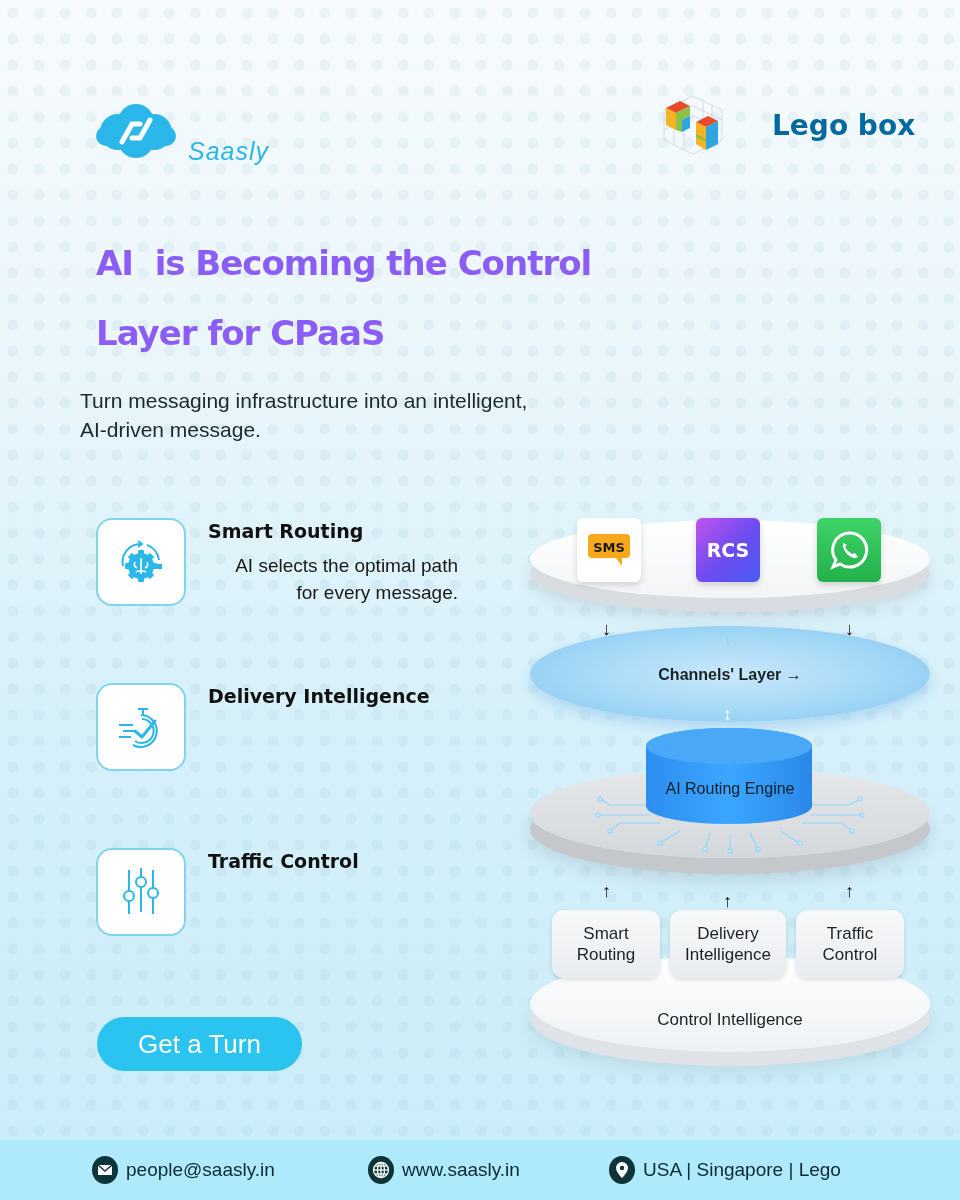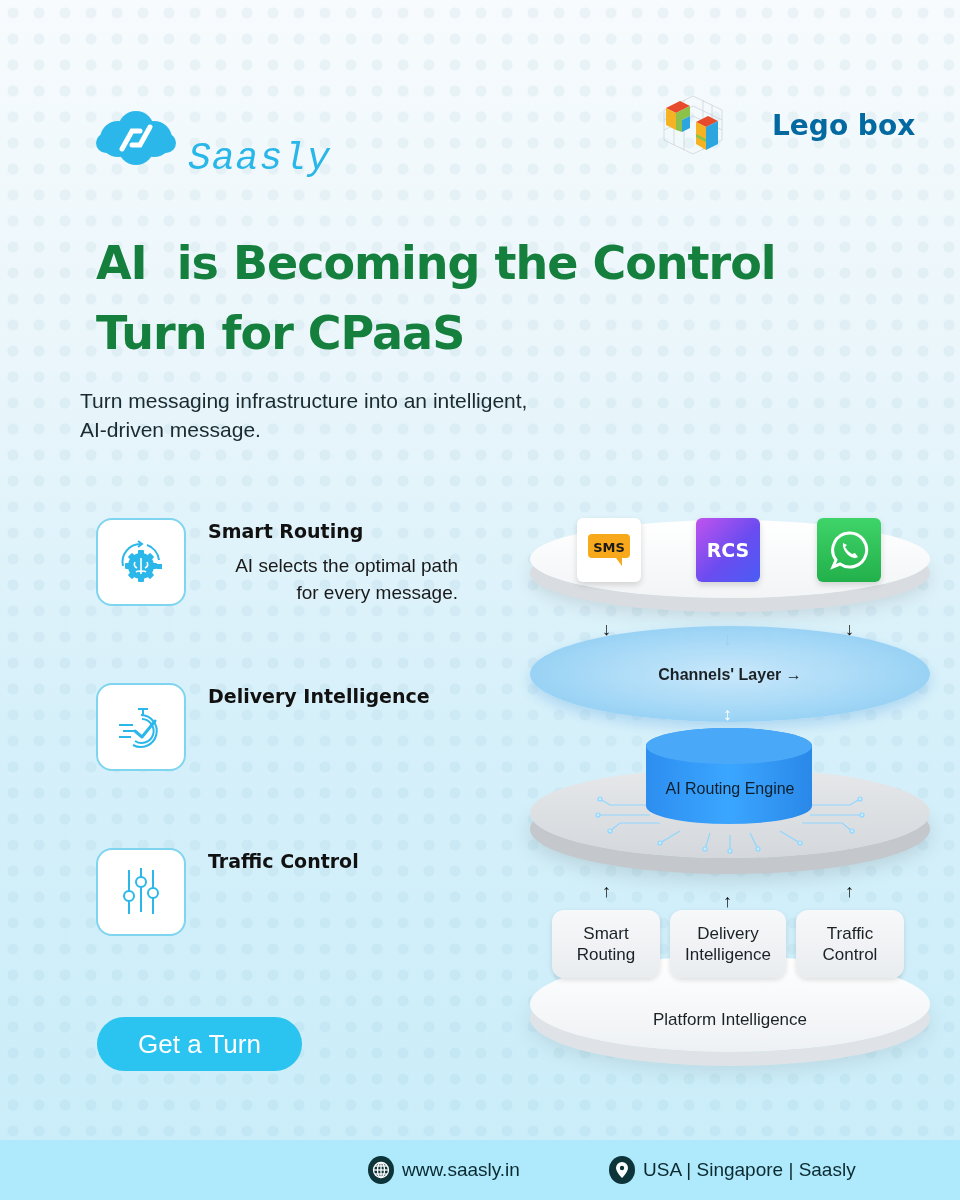--- a/index.html
+++ b/index.html
@@ -13,31 +13,31 @@
     .dots {
       position: absolute; inset: 0 0 60px 0;
       background-image: radial-gradient(circle, rgba(120,170,190,0.10) 5px, transparent 6px);
       background-size: 26px 26px;
       pointer-events: none;
     }
     
     .logo-saasly { position: absolute; left: 96px; top: 96px; display: flex; align-items: center; gap: 12px; }
     .cloud { width: 80px; height: 58px; position: relative; }
     .saasly-word {
-      font-family: Liberation Mono, monospace; font-style: italic; font-size: 38px;
+      font-family: Liberation Sans, sans-serif; font-style: italic; font-size: 25px;
       color: #29b6e8; letter-spacing: 1px; margin-top: 41px;
     }
     .logo-lego { position: absolute; left: 660px; top: 92px; display: flex; align-items: center; gap: 8px; }
     .lego-word { font-family: "DejaVu Sans", sans-serif; font-weight: bold; font-size: 28px; color: #0369a1; margin-left: 38px; }
 
     
     .title {
       position: absolute; left: 96px; top: 228px; width: 760px;
       font-family: "DejaVu Sans", sans-serif; font-weight: bold;
-      font-size: 46px; line-height: 70px; color: #15803d; letter-spacing: -1px;
+      font-size: 34px; line-height: 70px; color: #8b5cf6; letter-spacing: -1px;
     }
     .subtitle {
       position: absolute; left: 80px; top: 386px; width: 600px;
       font-size: 21px; line-height: 29px; color: #1a2a2d;
     }
 
     
     .feature { position: absolute; left: 96px; display: flex; gap: 22px; }
     .feature .icon-box {
       width: 90px; height: 88px; border: 2px solid #7fd4ef; border-radius: 16px; background: #fff;
@@ -152,21 +152,21 @@
     <path d="M36 30 L48 24 L58 29 L46 35 Z" fill="#e84a2c"></path>
     <path d="M36 30 L46 35 L46 58 L36 52 Z" fill="#f5b324"></path>
     <path d="M46 35 L58 29 L58 52 L46 58 Z" fill="#2da6e0"></path>
     <path d="M36 42 L46 47 L46 50 L36 45 Z" fill="#8cc24a"></path>
   </svg>
   <span class="lego-word">Lego box</span>
 </div>
 
 <div class="title">
   <div style="white-space:pre">AI  is Becoming the Control</div>
-  <div>Turn for CPaaS</div>
+  <div>Layer for CPaaS</div>
 </div>
 <div class="subtitle">
   <div>Turn messaging infrastructure into an intelligent,</div>
   <div>AI-driven message.</div>
 </div>
 
 <div class="feature" style="top:518px">
   <div class="icon-box">
     <svg width="60" height="60" viewBox="0 0 60 60">
       <path d="M12 34 A18 18 0 0 1 30 12" stroke="#2bb7ea" stroke-width="2" fill="none"></path>
@@ -287,24 +287,33 @@
   <div class="engine-label">AI Routing Engine</div>
 
   <span class="arrow" style="left:82px;top:382px">↑</span>
   <span class="arrow" style="left:203px;top:392px">↑</span>
   <span class="arrow" style="left:325px;top:382px">↑</span>
 
   <div class="disk platform-bottom"></div>
   <div class="pill" style="left:32px">Smart Routing</div>
   <div class="pill" style="left:150px;width:116px">Delivery Intelligence</div>
   <div class="pill" style="left:276px">Traffic Control</div>
-  <div class="platform-label">Platform Intelligence</div>
+  <div class="platform-label">Control Intelligence</div>
 </div>
 
 <div class="footer">
+  <div class="contact" style="left:92px">
+    <span class="ic">
+      <svg width="16" height="12" viewBox="0 0 16 12">
+          <rect x="1" y="1" width="14" height="10" fill="#fff"></rect>
+          <path d="M1 1 L8 7 L15 1" stroke="#0d3438" stroke-width="1.4" fill="none"></path>
+        </svg>
+    </span>
+    <span>people@saasly.in</span>
+  </div>
   <div class="contact" style="left:368px">
     <span class="ic">
       <svg width="18" height="18" viewBox="0 0 18 18">
           <g stroke="#fff" stroke-width="1.3" fill="none">
             <circle cx="9" cy="9" r="7.5"></circle>
             <ellipse cx="9" cy="9" rx="3.5" ry="7.5"></ellipse>
             <line x1="1.5" y1="9" x2="16.5" y2="9"></line>
             <line x1="9" y1="1.5" x2="9" y2="16.5"></line>
             <line x1="3" y1="5" x2="15" y2="5"></line>
             <line x1="3" y1="13" x2="15" y2="13"></line>
@@ -313,15 +322,15 @@
     </span>
     <span>www.saasly.in</span>
   </div>
   <div class="contact" style="left:609px">
     <span class="ic">
       <svg width="14" height="18" viewBox="0 0 14 18">
           <path d="M7 1 A6 6 0 0 1 13 7 C13 11 7 17 7 17 C7 17 1 11 1 7 A6 6 0 0 1 7 1 Z" fill="#fff"></path>
           <circle cx="7" cy="7" r="2.2" fill="#0d3438"></circle>
         </svg>
     </span>
-    <span>USA | Singapore | Saasly</span>
+    <span>USA | Singapore | Lego</span>
   </div>
 </div>
 
 </body></html>

